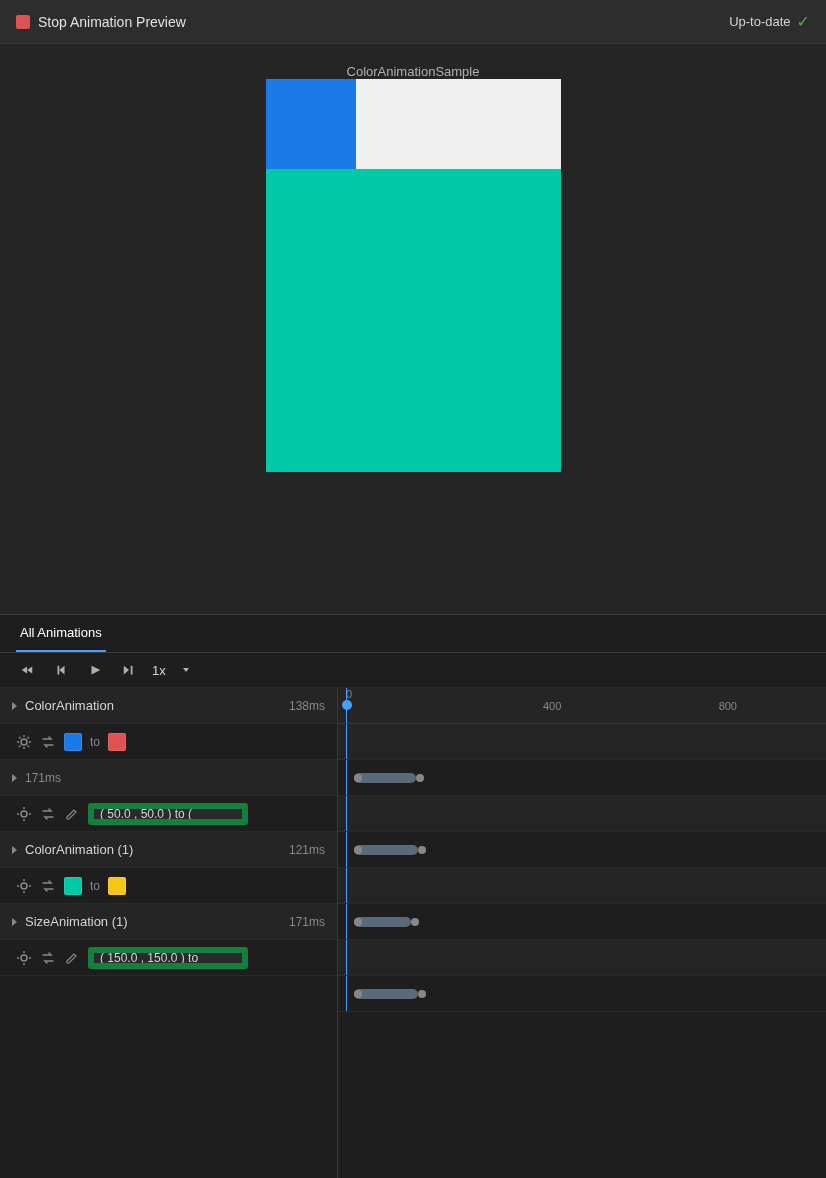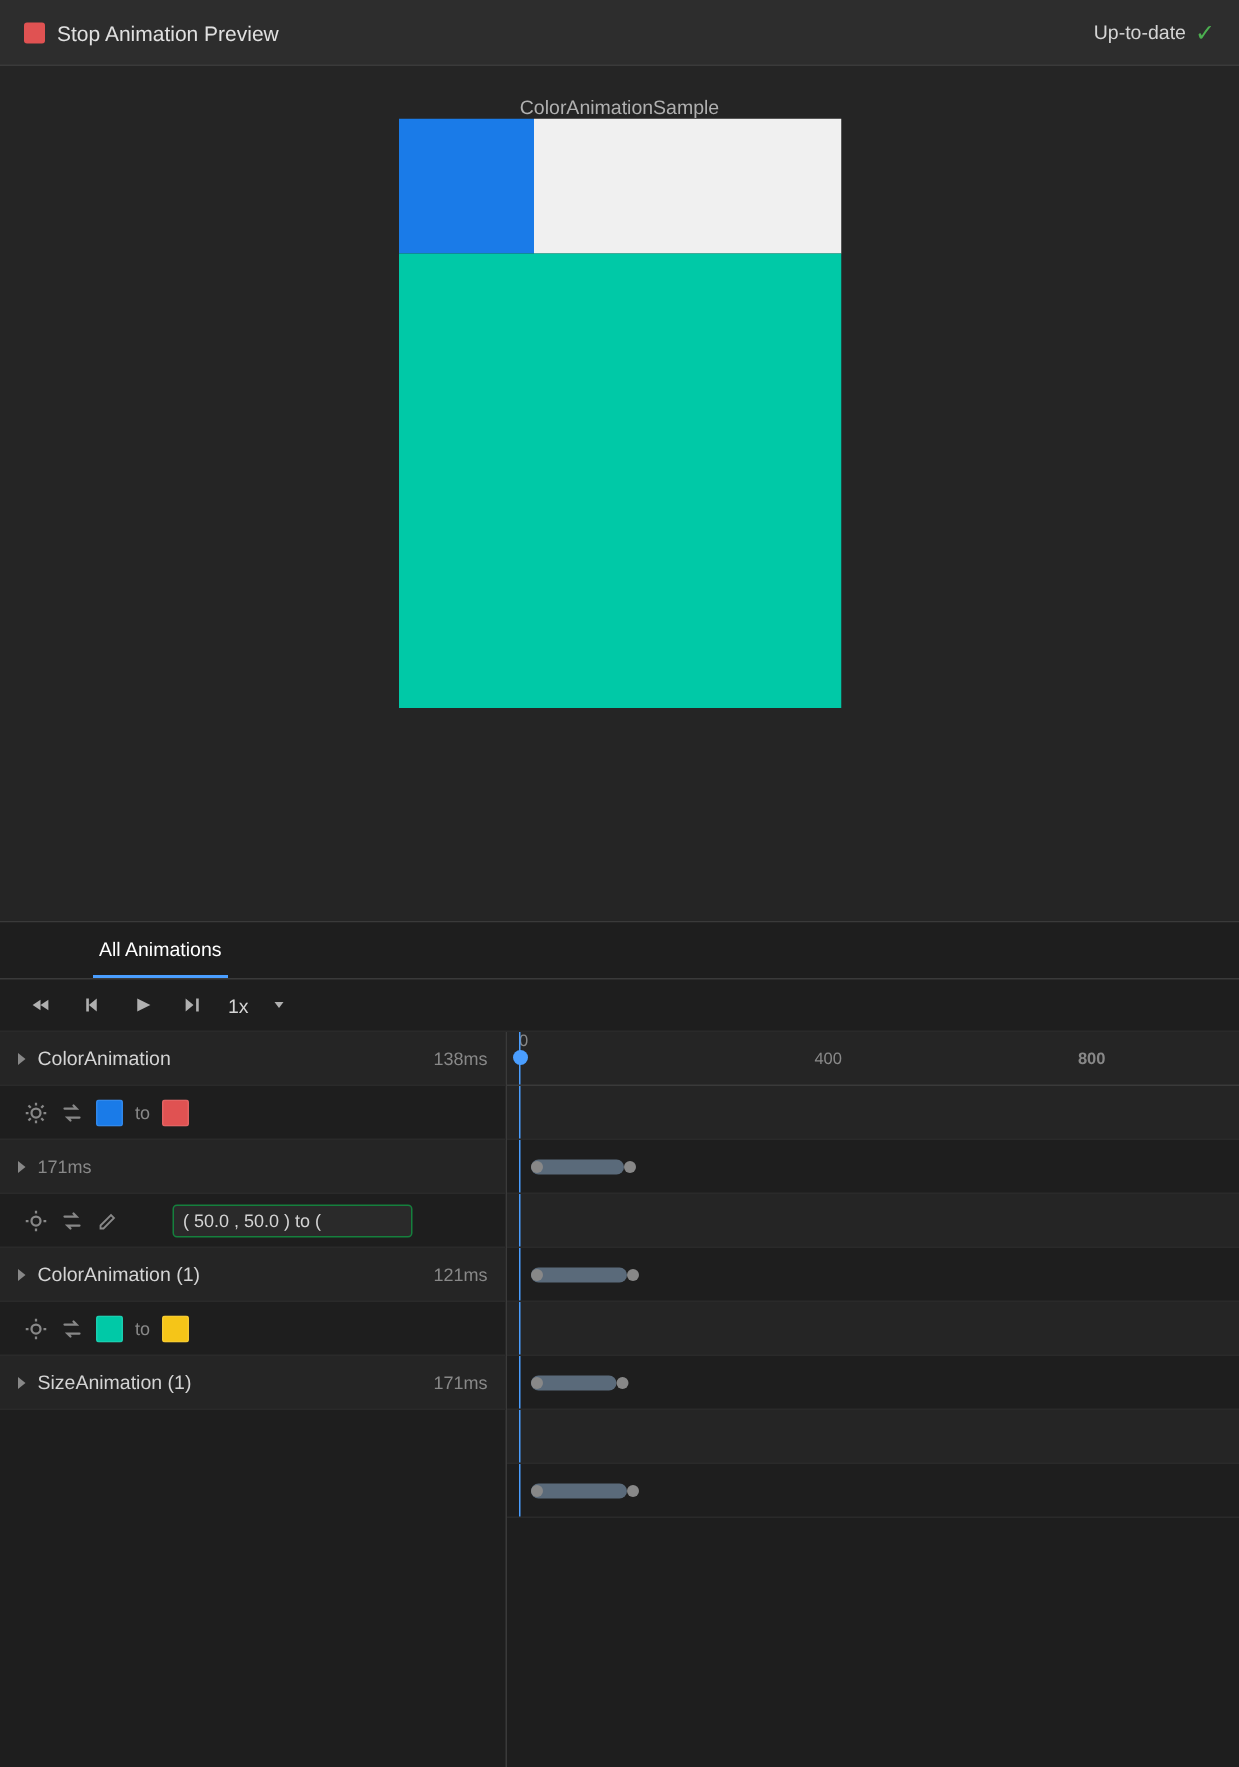--- a/index.html
+++ b/index.html
@@ -117,21 +117,20 @@
       padding: 10px 4px;
       font-size: 13px;
       color: #d4d4d4;
       cursor: pointer;
       border-bottom: 2px solid transparent;
       margin-right: 16px;
     }
     .tab.active {
       border-bottom-color: #4a9eff;
       color: #ffffff;
-      margin-left: 46px;
     }
 
     
     .controls-row {
       display: flex;
       align-items: center;
       padding: 8px 16px;
       gap: 12px;
       border-bottom: 1px solid #2a2a2a;
     }
@@ -249,28 +248,27 @@
       flex-shrink: 0;
       border: 1px solid rgba(255,255,255,0.1);
     }
     .to-label {
       font-size: 12px;
       color: #888;
     }
 
     .size-input {
       background: #2a2a2a;
-      border: 1px solid #15803d;
+      border: 6px solid #15803d;
       border-radius: 3px;
       padding: 2px 6px;
       color: #d4d4d4;
       font-size: 12px;
       height: 22px;
       width: 160px;
-      margin-left: 27px;
     }
 
     
     .track-row {
       height: 36px;
       border-bottom: 1px solid #2a2a2a;
       position: relative;
       background: #252525;
     }
     .track-detail-row {
@@ -466,33 +464,55 @@
         <span class="to-label">to</span>
         <div class="color-swatch" style="background:#f5c518;"></div>
       </div>
 
       <div class="anim-row-header">
         <div class="chevron-right"></div>
         <span class="anim-name">SizeAnimation (1)</span>
         <span class="anim-duration">171ms</span>
       </div>
 
+      <div class="anim-detail-row">
+        <div class="detail-icon">
+          <svg width="14" height="14" viewBox="0 0 14 14" fill="none">
+            <circle cx="7" cy="7" r="3" stroke="#888" stroke-width="1.5"></circle>
+            <line x1="7" y1="0" x2="7" y2="2" stroke="#888" stroke-width="1.5"></line>
+            <line x1="7" y1="12" x2="7" y2="14" stroke="#888" stroke-width="1.5"></line>
+            <line x1="0" y1="7" x2="2" y2="7" stroke="#888" stroke-width="1.5"></line>
+            <line x1="12" y1="7" x2="14" y2="7" stroke="#888" stroke-width="1.5"></line>
+          </svg>
+        </div>
+        <div class="detail-icon">
+          <svg width="14" height="14" viewBox="0 0 14 14" fill="none">
+            <path d="M2 4h8l-2-2M12 10H4l2 2" stroke="#888" stroke-width="1.5" stroke-linecap="round"></path>
+          </svg>
+        </div>
+        <div class="detail-icon">
+          <svg width="14" height="14" viewBox="0 0 14 14" fill="none">
+            <path d="M2 10L9 3l2 2-7 7H2v-2z" stroke="#888" stroke-width="1.2" fill="none"></path>
+          </svg>
+        </div>
+        <input class="size-input" type="text" value="( 150.0 , 150.0 ) to" readonly="" style="">
+      </div>
 
     </div>
 
     <div class="timeline-right">
 
       <div class="timeline-ruler">
 
         <div style="position:absolute;left:8px;top:0;bottom:0;width:1px;background:#4a9eff;z-index:10;">
           <div style="width:10px;height:10px;background:#4a9eff;border-radius:50%;position:absolute;top:12px;left:-4px;"></div>
         </div>
         <span class="ruler-mark" style="left:8px;top:6px;">0</span>
         <span class="ruler-mark" style="left:42%;">400</span>
-        <span class="ruler-mark" style="left:78%;font-weight:bold;">800</span>
+        <span class="ruler-mark" style="left:78%;">800</span>
       </div>
 
       <div class="track-row">
         <div class="track-playhead"></div>
       </div>
 
       <div class="track-detail-row">
         <div class="track-playhead"></div>
 
         <div class="track-bar" style="left:16px;width:62px;"></div>

